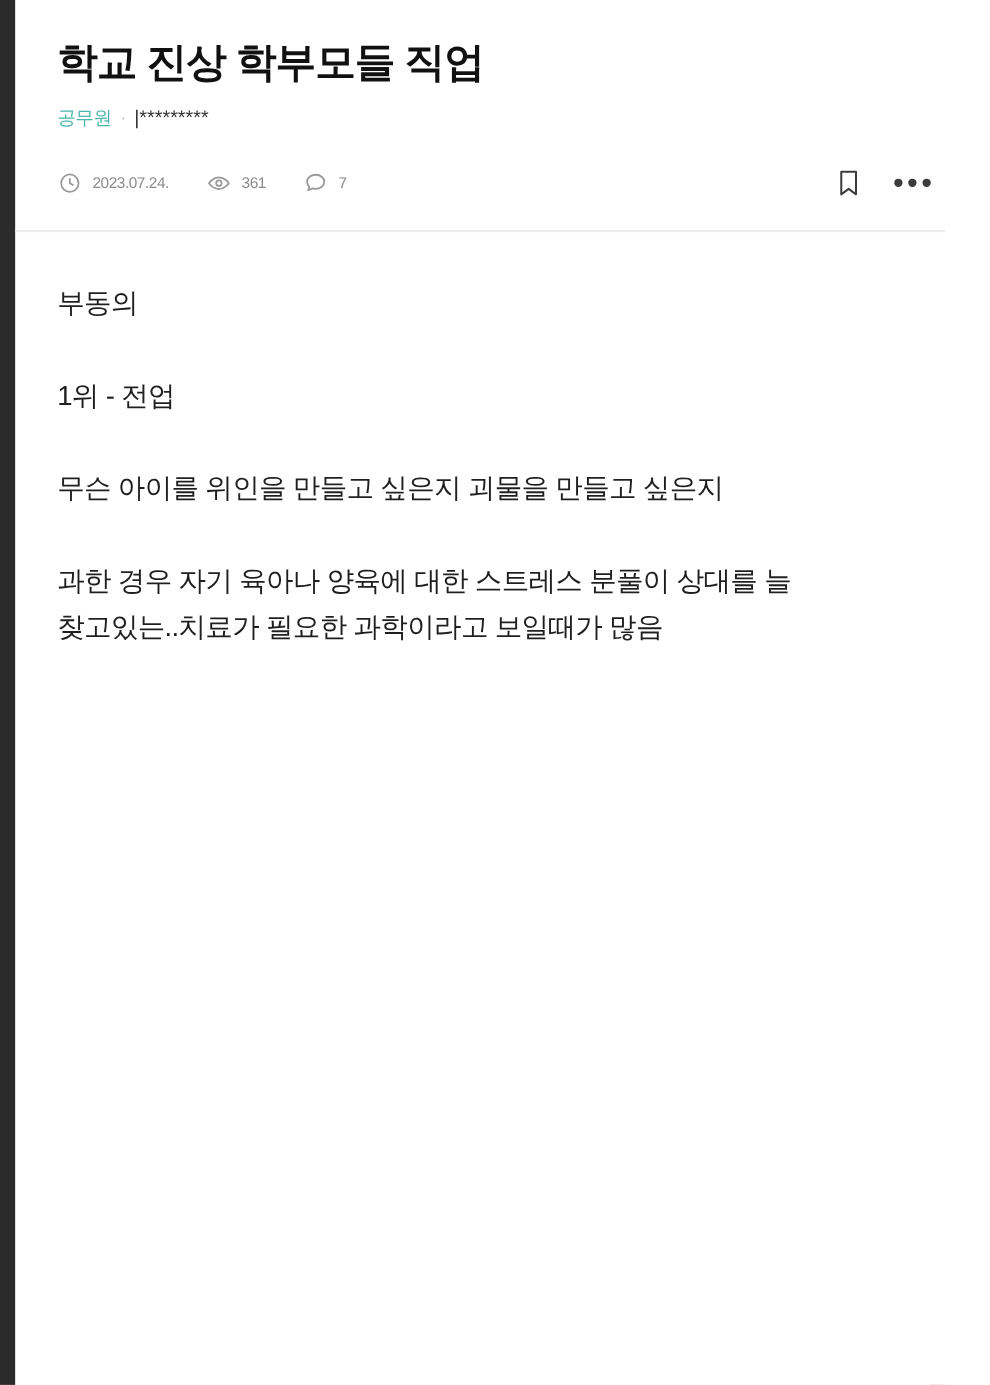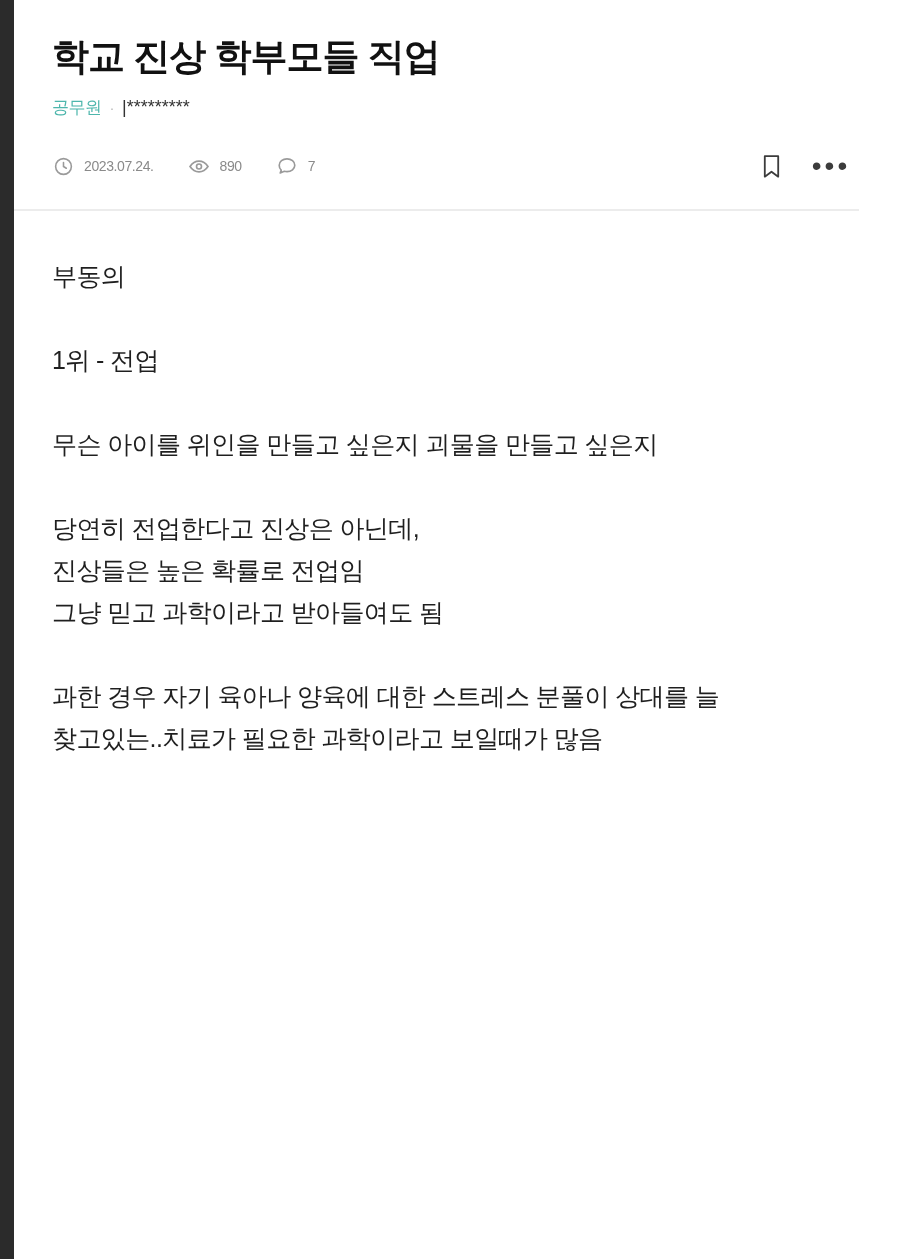--- a/index.html
+++ b/index.html
@@ -160,21 +160,21 @@
           <span class="label">2023.07.24.</span>
         </div>
 
         <div class="stat">
           <span class="glyph">
             <svg width="23" height="23" viewBox="0 0 24 24" fill="none" stroke="#9a9a9a" stroke-width="1.8">
               <path d="M2.2 12S6 6.2 12 6.2 21.8 12 21.8 12 18 17.8 12 17.8 2.2 12 2.2 12z"></path>
               <circle cx="12" cy="12" r="2.7"></circle>
             </svg>
           </span>
-          <span class="label">890</span>
+          <span class="label">361</span>
         </div>
 
         <div class="stat">
           <span class="glyph">
             <svg width="22" height="22" viewBox="0 0 24 24" fill="none" stroke="#9a9a9a" stroke-width="1.8">
               <path d="M20.5 11.2c0 3.9-3.8 7-8.5 7-1 0-2-.15-2.9-.4L4.6 19.6l1.1-3.1C4.2 15.2 3.5 13.3 3.5 11.2c0-3.9 3.8-7 8.5-7s8.5 3.1 8.5 7z" stroke-linejoin="round"></path>
             </svg>
           </span>
           <span class="label">7</span>
         </div>
@@ -192,20 +192,17 @@
         </div>
       </div>
     </div>
 
     <div class="divider"></div>
 
     <div class="body">
       <div class="para">부동의</div>
       <div class="para">1위 - 전업</div>
       <div class="para">무슨 아이를 위인을 만들고 싶은지 괴물을 만들고 싶은지</div>
-      <div class="para">당연히 전업한다고 진상은 아닌데,
-진상들은 높은 확률로 전업임
-그냥 믿고 과학이라고 받아들여도 됨</div>
       <div class="para last">과한 경우 자기 육아나 양육에 대한 스트레스 분풀이 상대를 늘 찾고있는..치료가 필요한 과학이라고 보일때가 많음</div>
     </div>
 
   </div>
 </div>
 
 </body></html>

